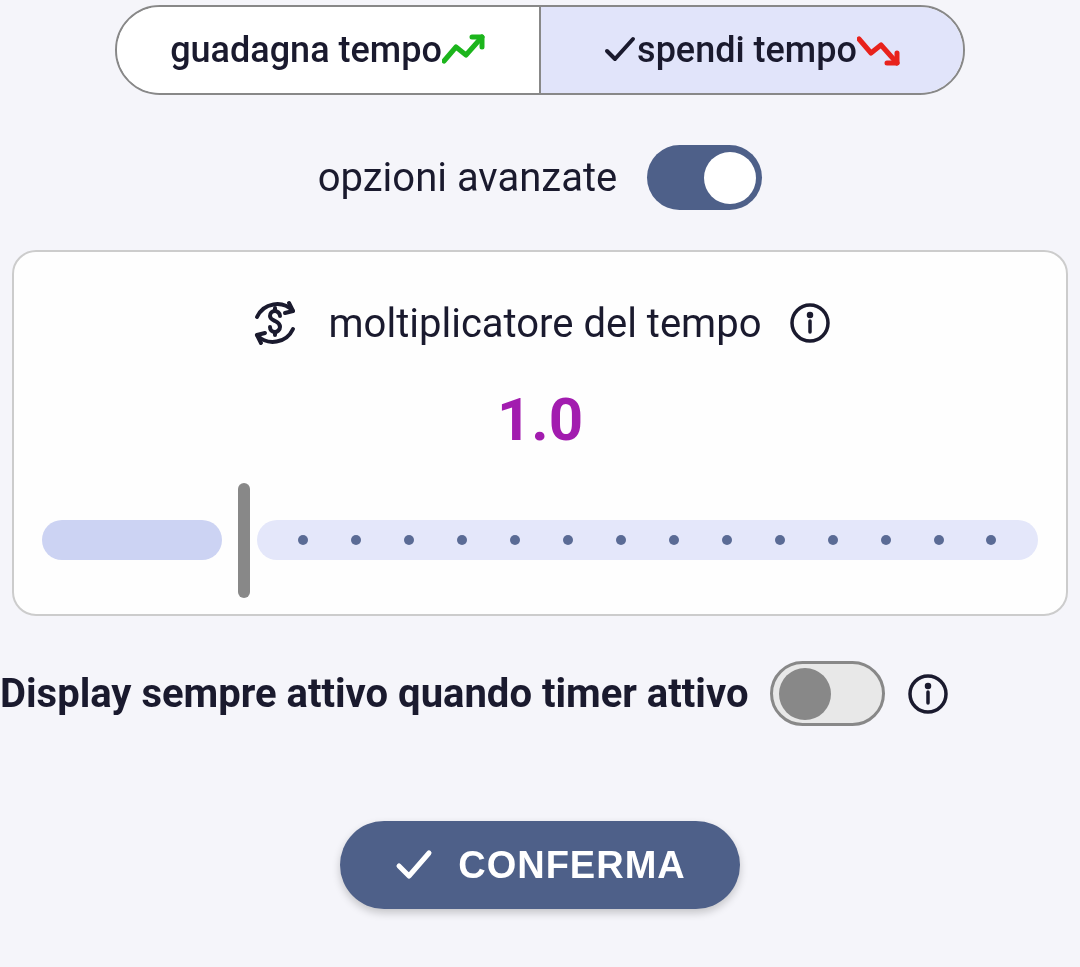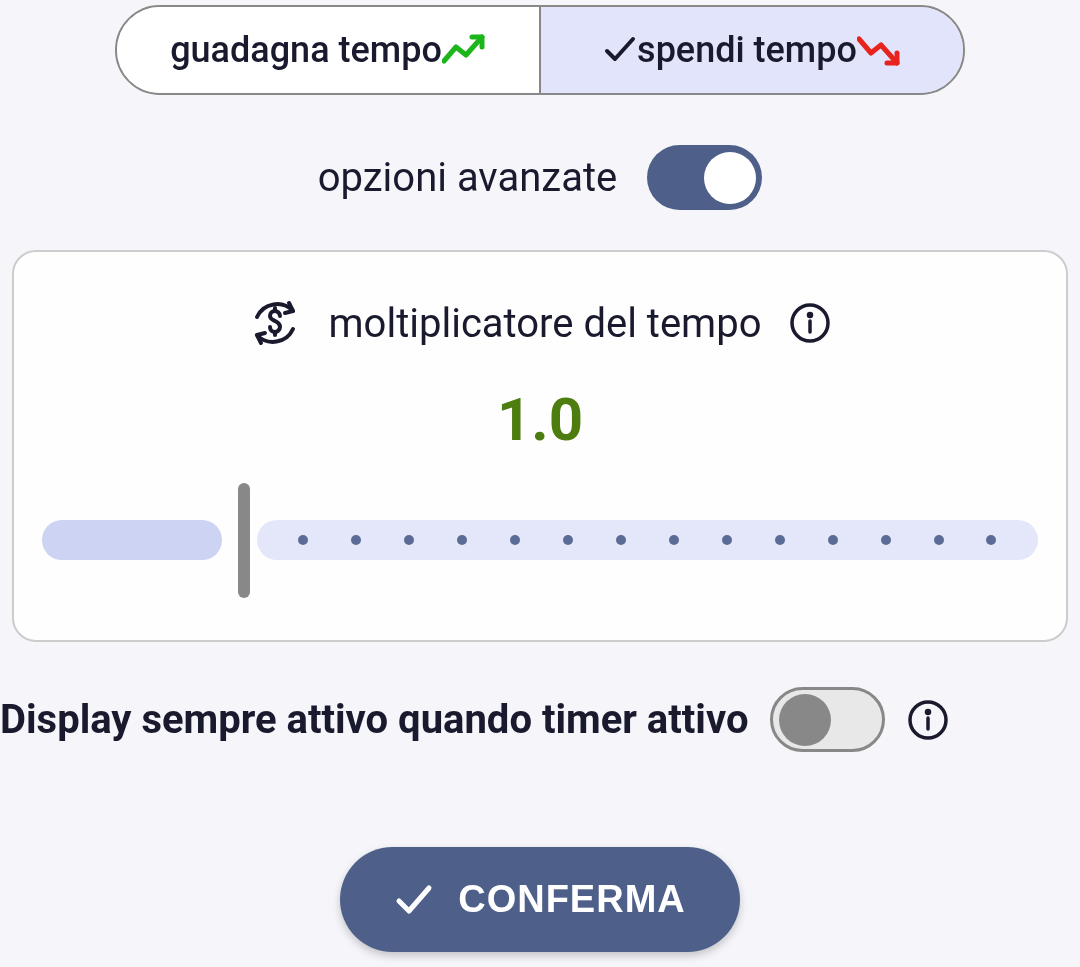--- a/index.html
+++ b/index.html
@@ -88,21 +88,21 @@
     }
     .toggle.off .toggle-knob {
       background: #888;
       left: 6px;
     }
     .card {
       margin: 40px 12px 0;
       background: #FEFEFE;
       border: 2px solid #ccc;
       border-radius: 24px;
-      padding: 45px 28px 40px;
+      padding: 45px 28px 14px;
     }
     .card-header {
       display: flex;
       align-items: center;
       justify-content: center;
       gap: 28px;
     }
     .multiplier-icon {
       width: 52px;
       height: 52px;
@@ -113,21 +113,21 @@
     }
     .info-icon {
       width: 42px;
       height: 42px;
     }
     .multiplier-value {
       font-size: 60px;
       font-weight: 700;
       text-align: center;
       margin-top: 35px;
-      color: #4d7c0f;
+      color: #a21caf;
     }
     .slider-container {
       position: relative;
       margin-top: 25px;
       height: 120px;
       display: flex;
       align-items: center;
     }
     .slider-track-wrapper {
       width: 100%;
@@ -183,21 +183,21 @@
     .display-label {
       font-size: 40px;
       color: #1a1a2e;
     }
     .confirm-button {
       display: flex;
       align-items: center;
       justify-content: center;
       margin: 95px auto 0;
       width: 400px;
-      height: 105px;
+      height: 88px;
       background: #4E6089;
       border-radius: 55px;
       border: none;
       gap: 24px;
       cursor: pointer;
       box-shadow: 0 4px 8px rgba(0,0,0,0.2);
     }
     .confirm-check {
       width: 40px;
       height: 40px;

